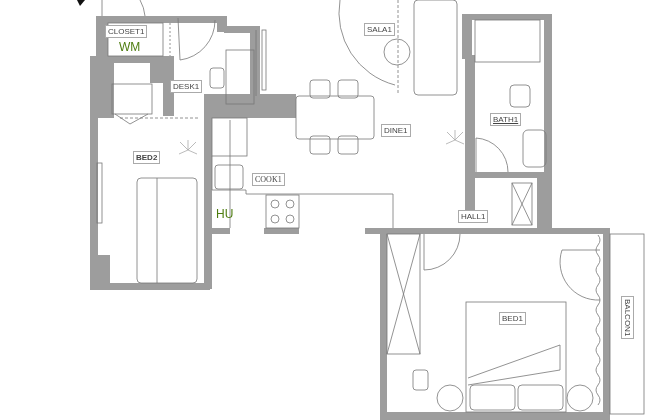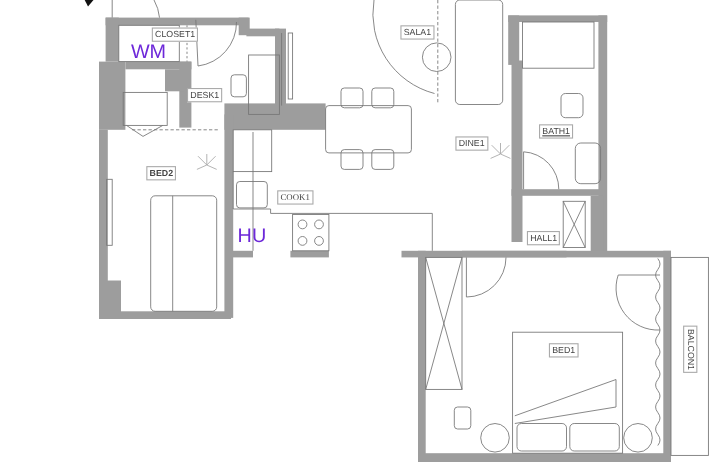--- a/index.html
+++ b/index.html
@@ -1,19 +1,19 @@
 <!DOCTYPE html>
 <html><head>
 <meta charset="utf-8">
 <style>
   html,body{margin:0;padding:0;background:#fff;}
   body{width:650px;height:420px;position:relative;overflow:hidden;font-family:"Liberation Sans",sans-serif;}
   svg{position:absolute;left:0;top:0;}
   .lbl{position:absolute;font-size:8px;color:#444;background:#fff;border:1px solid #aaa;padding:1px 2px;line-height:9px;white-space:nowrap;}
-  .big{position:absolute;font-size:18px;color:#6d28d9;line-height:14px;}
+  .big{position:absolute;font-size:12px;color:#4d7c0f;line-height:14px;}
   .vert{transform:rotate(90deg);transform-origin:left top;}
 </style>
 </head>
 <body>
 
 <svg width="650" height="420" viewBox="0 0 650 420">
 
   <g fill="#9d9d9d">
 
     <rect x="96" y="16" width="130" height="7"></rect>
@@ -119,24 +119,24 @@
 
     <g stroke="#aaa">
       <path d="M188 150 l-8 -8 M188 150 l8 -8 M188 150 l0 -10 M188 150 l-9 4 M188 150 l9 4"></path>
       <path d="M455 140 l-8 -8 M455 140 l8 -8 M455 140 l0 -10 M455 140 l-9 4 M455 140 l9 4"></path>
     </g>
   </g>
 
   <path d="M77 0 L85 0 L80 6 Z" fill="#111"></path>
 </svg>
 
-<div class="lbl" style="left:138px;top:25px;">CLOSET1</div>
+<div class="lbl" style="left:105px;top:25px;">CLOSET1</div>
 <div class="big" style="left:119px;top:40px;">WM</div>
 <div class="lbl" style="left:364px;top:23px;">SALA1</div>
 <div class="lbl" style="left:170px;top:80px;">DESK1</div>
-<div class="lbl" style="left:381px;top:124px;margin-left:33px;">DINE1</div>
+<div class="lbl" style="left:381px;top:124px;">DINE1</div>
 <div class="lbl" style="left:490px;top:113px;text-decoration:underline;">BATH1</div>
 <div class="lbl" style="left:133px;top:151px;font-weight:bold;">BED2</div>
 <div class="lbl" style="left:252px;top:173px;font-family:Liberation Serif, serif;">COOK1</div>
 <div class="big" style="left:216px;top:207px;">HU</div>
-<div class="lbl" style="left:479px;top:210px;">HALL1</div>
+<div class="lbl" style="left:458px;top:210px;">HALL1</div>
 <div class="lbl" style="left:499px;top:269px;margin-top:43px;">BED1</div>
 <div class="lbl vert" style="left:634px;top:296px;">BALCON1</div>
 
 </body></html>

